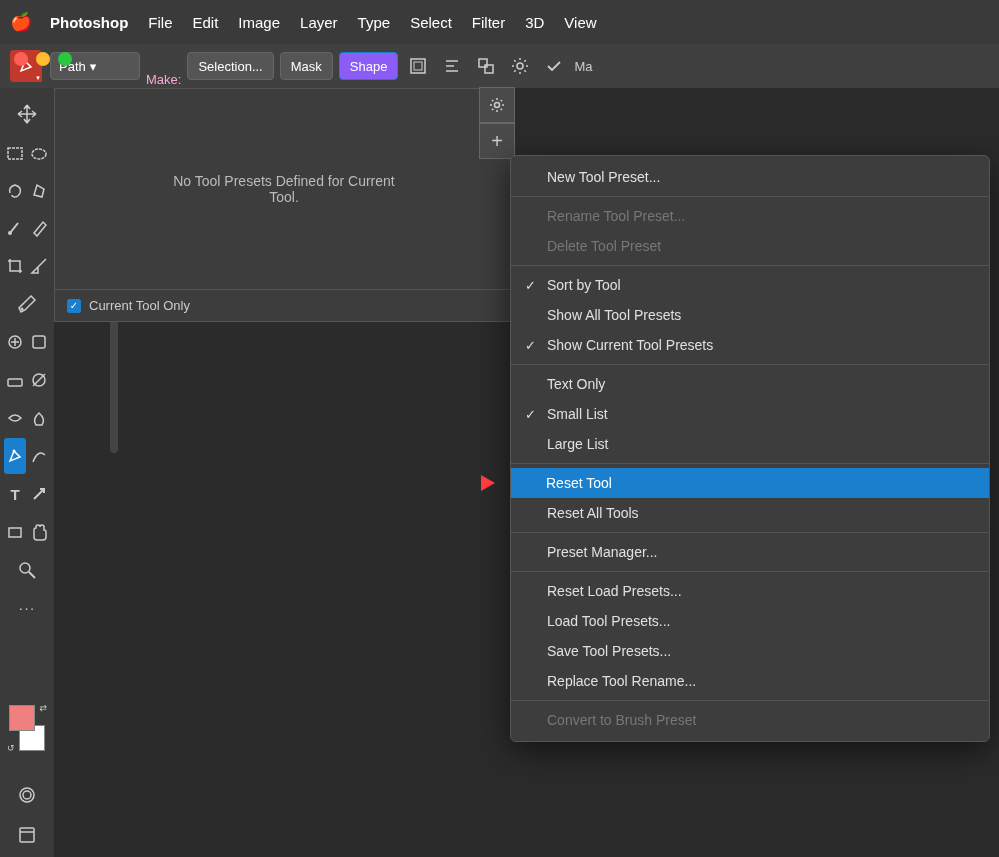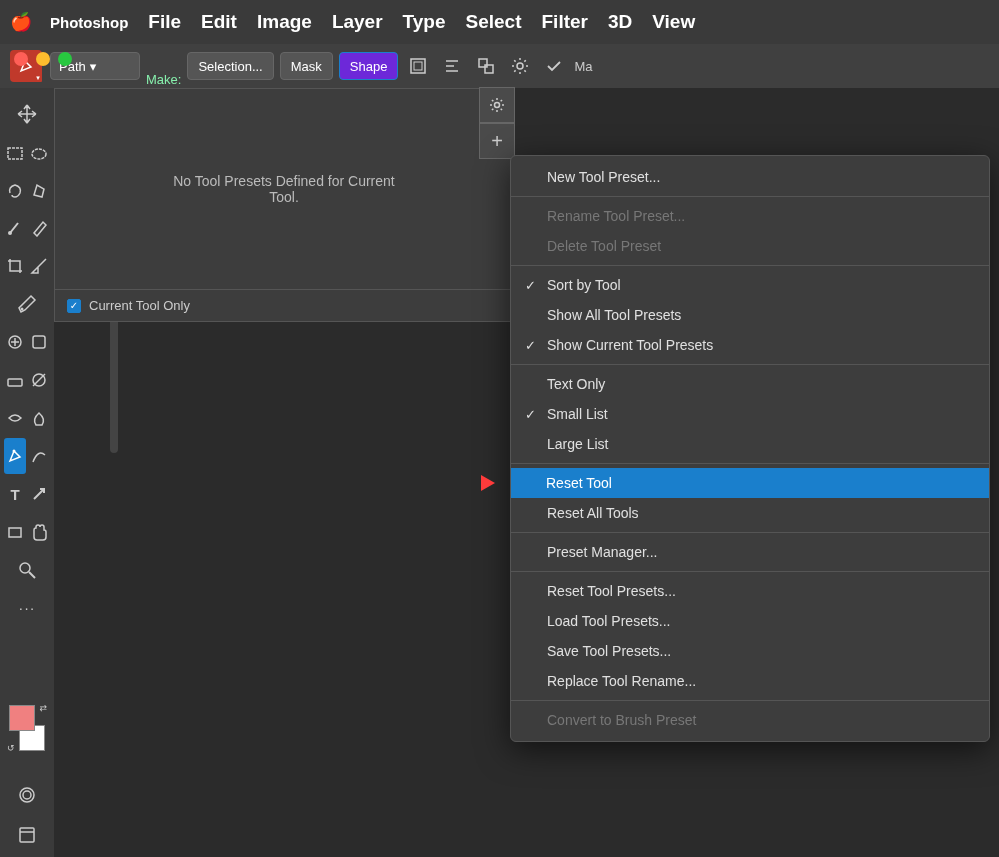--- a/index.html
+++ b/index.html
@@ -33,22 +33,22 @@
       color: #fff;
       font-size: 18px;
       margin-right: 4px;
     }
     .menu-item {
       padding: 0 10px;
       height: 44px;
       display: flex;
       align-items: center;
       color: #fff;
-      font-size: 19px;
-      font-weight: 700;
+      font-size: 15px;
+      font-weight: 400;
       cursor: pointer;
       white-space: nowrap;
     }
     .menu-item.app-name {
       font-weight: 700;
       font-size: 15px;
     }
 
     
     .traffic-lights {
@@ -87,39 +87,39 @@
       border: 1px solid #666;
       border-radius: 4px;
       color: #fff;
       font-size: 13px;
       display: flex;
       align-items: center;
       cursor: pointer;
       gap: 4px;
     }
     .options-btn.active {
-      background: #6d28d9;
+      background: #8b5cf6;
       border-color: #1a7fcc;
     }
     .path-dropdown {
       height: 28px;
       padding: 0 8px;
       background: #555;
       border: 1px solid #666;
       border-radius: 4px;
       color: #fff;
       font-size: 13px;
       display: flex;
       align-items: center;
       cursor: pointer;
       gap: 4px;
       min-width: 90px;
     }
     .make-label {
-      color: #86efac;
+      color: #f9a8d4;
       font-size: 13px;
       margin-top: 26px;
     }
     .icon-btn {
       width: 28px;
       height: 28px;
       background: transparent;
       border: none;
       color: #ccc;
       font-size: 16px;
@@ -668,21 +668,21 @@
     </div>
     <div class="dropdown-item">
       <span>Reset All Tools</span>
     </div>
     <div class="dropdown-separator"></div>
     <div class="dropdown-item">
       <span>Preset Manager...</span>
     </div>
     <div class="dropdown-separator"></div>
     <div class="dropdown-item">
-      <span>Reset Tool Presets...</span>
+      <span>Reset Load Presets...</span>
     </div>
     <div class="dropdown-item">
       <span>Load Tool Presets...</span>
     </div>
     <div class="dropdown-item">
       <span>Save Tool Presets...</span>
     </div>
     <div class="dropdown-item">
       <span>Replace Tool Rename...</span>
     </div>

